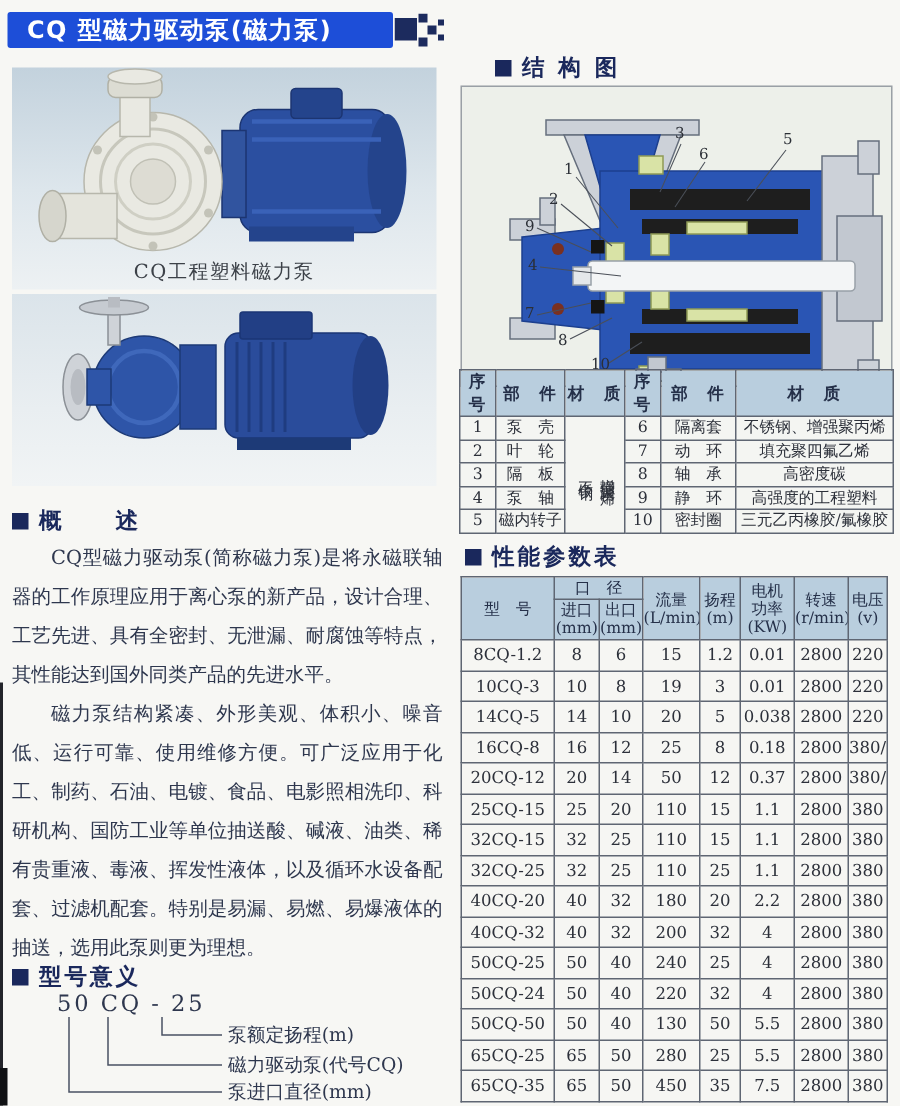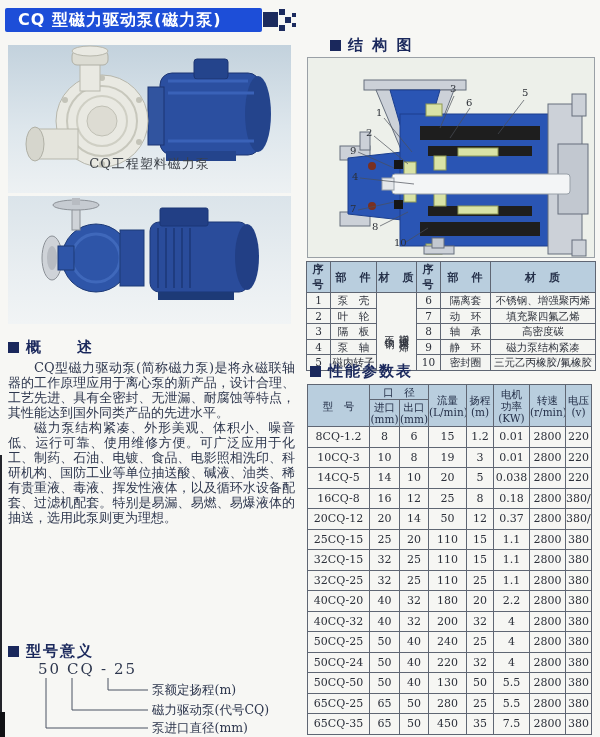--- a/index.html
+++ b/index.html
@@ -10,31 +10,31 @@
   .banner { position:absolute; left:5px; top:8px; width:257px; height:24px;
     background:#1d4ed8; color:#fff; display:flex; align-items:center;
     font-weight:bold; font-size:16px; padding-left:13px; letter-spacing:1px;
     border-radius:2px; }
   .pixel-deco { position:absolute; left:263px; top:9px; }
 
   
   .photo { position:absolute; left:8px; width:283px; overflow:hidden; }
   .photo1 { top:45px; height:148px; background:linear-gradient(180deg,#c3d2dd 0%,#dde6ec 55%,#edf1f3 100%); }
   .photo2 { top:196px; height:128px; background:linear-gradient(180deg,#dbe4ea 0%,#e9eef1 60%,#f1f4f5 100%); }
-  .photo .caption { position:absolute; left:0; right:0; bottom:20px; text-align:center;
+  .photo .caption { position:absolute; left:0; right:0; bottom:3px; text-align:center;
     font-size:13px; color:#3c4148; font-family:"DejaVu Serif", serif; letter-spacing:1px; }
 
   
   .sec-head { position:absolute; display:flex; align-items:center; gap:7px;
     font-weight:bold; font-size:15px; color:#1a285c; letter-spacing:2px; }
   .sec-head .sq { width:11px; height:11px; background:#1a285c; flex:0 0 auto; }
 
   
   .overview { position:absolute; left:8px; top:360px; width:287px;
-    font-family:"DejaVu Serif", serif; font-size:13px; line-height:15px;
+    font-family:"DejaVu Serif", serif; font-size:13px; line-height:26px;
     text-align:justify; color:#2e374e; }
   .overview p { text-indent:2em; }
 
   
   .model-string { position:absolute; left:38px; top:660px; font-family:"DejaVu Serif", serif;
     font-size:15px; color:#2e374e; letter-spacing:2px; }
   .model-string span { margin-right:6px; }
   .model-svg { position:absolute; left:40px; top:676px; }
   .model-svg text { font-family:"DejaVu Serif", serif; font-size:12.5px; fill:#2e374e; }
   .model-svg polyline { fill:none; stroke:#4a5263; stroke-width:1; }
@@ -43,21 +43,21 @@
   .diagram-box { position:absolute; left:307px; top:57px; width:288px; height:201px;
     border:1px solid #9aa0a6; background:#edf0ea; }
   .diagram-box svg { display:block; }
   .callout { font-family:"DejaVu Serif", serif; font-size:10px; fill:#2b2f36; }
   .leader { stroke:#4a4f58; stroke-width:0.7; fill:none; }
 
   
   table { border-collapse:collapse; table-layout:fixed; font-family:"DejaVu Serif", serif; }
   th, td { border:1px solid #5f6673; text-align:center; vertical-align:middle; overflow:hidden; }
 
-  .parts-table { position:absolute; left:306px; top:261px; width:290px; font-size:10.5px; color:#2c303a; }
+  .parts-table { position:absolute; left:306px; top:246px; width:290px; font-size:10.5px; color:#2c303a; }
   .parts-table th { background:#b9cede; height:19px; font-size:11px; letter-spacing:1px; color:#253049; }
   .parts-table td { height:15.6px; line-height:1; padding:0 1px; background:#f4f5f2; }
   .vwrap { display:flex; justify-content:center; gap:3px; }
   .vspan { writing-mode:vertical-lr; display:inline-block; font-size:10px; letter-spacing:2px; line-height:1.15; }
 
   .perf-table { position:absolute; left:307px; top:384px; width:282px; font-size:11px; color:#2c303a; }
   .perf-table th { background:#b9cede; font-size:10.5px; font-weight:normal; color:#253049; line-height:1.15; padding:1px 0; }
   .perf-table th .l { display:block; }
   .perf-table td { height:20.5px; padding:0; background:#f6f6f3; }
 
@@ -310,21 +310,21 @@
         <td>隔　板</td>
         <td>8</td>
         <td>轴　承</td>
         <td>高密度碳</td>
       </tr>
       <tr>
         <td>4</td>
         <td>泵　轴</td>
         <td>9</td>
         <td>静　环</td>
-        <td>磁力泵结构紧凑</td>
+        <td>高强度的工程塑料</td>
       </tr>
       <tr>
         <td>5</td>
         <td>磁内转子</td>
         <td>10</td>
         <td>密封圈</td>
         <td>三元乙丙橡胶/氟橡胶</td>
       </tr>
     </tbody>
 </table>

